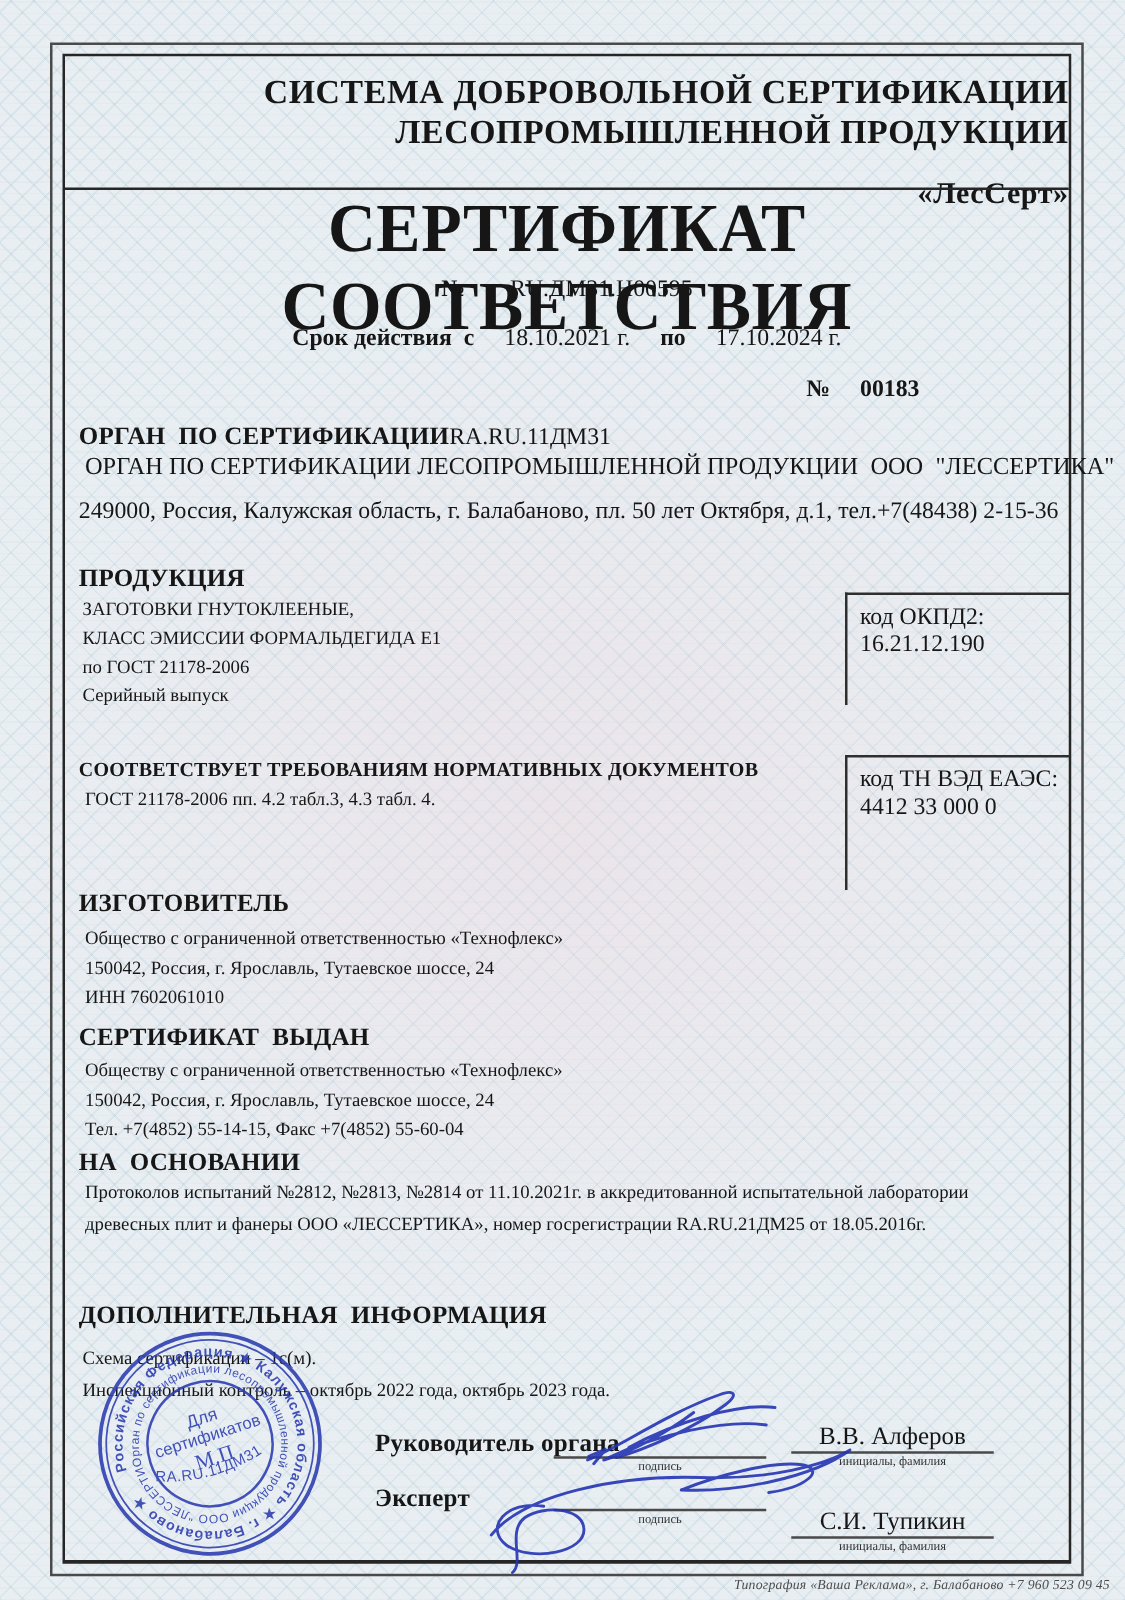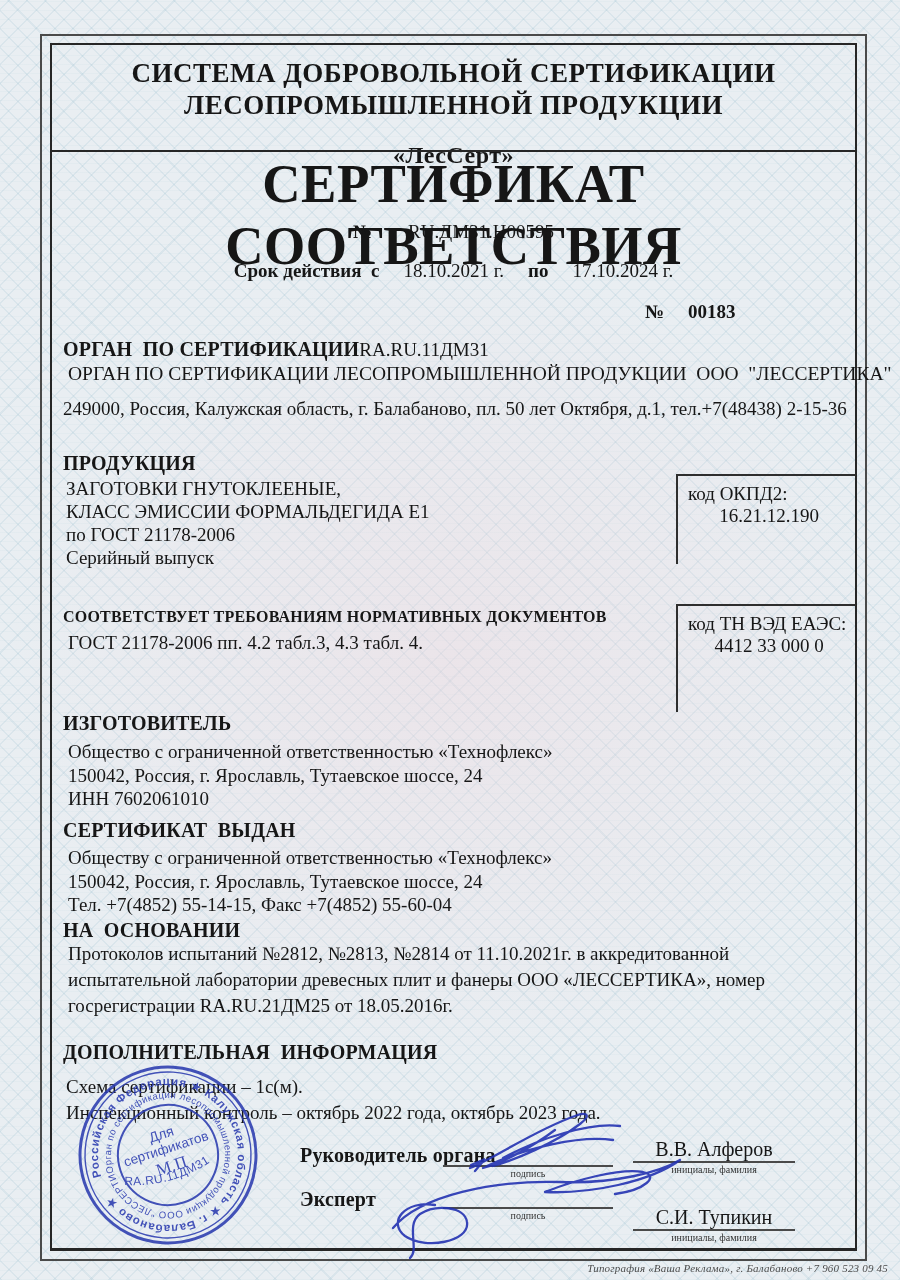--- a/index.html
+++ b/index.html
@@ -14,49 +14,49 @@
       repeating-linear-gradient(45deg,  rgba(128,176,196,0.14) 0 1.5px, rgba(128,176,196,0) 1.5px 13px),
       repeating-linear-gradient(-45deg, rgba(128,176,196,0.14) 0 1.5px, rgba(128,176,196,0) 1.5px 13px),
       repeating-linear-gradient(0deg,   rgba(160,200,210,0.08) 0 1px, rgba(160,200,210,0) 1px 9px),
       #e9eef2;
   }
   .abs { position:absolute; }
 
   .frame-outer { left:40px; top:34px; width:827px; height:1227px; border:2px solid #4a4a4a; }
   .frame-inner { left:50px; top:43px; width:807px; height:1208px; border:2px solid #262626; border-bottom-width:3px; }
 
-  .hdr { left:52px; top:57px; width:803px; text-align:center; font-weight:bold; font-size:27px; line-height:32px; letter-spacing:0.5px; }
+  .hdr { left:52px; top:57px; width:803px; text-align:right; font-weight:bold; font-size:27px; line-height:32px; letter-spacing:0.5px; }
   .hdr .sysname { font-size:24px; margin-top:18px; }
   .hdr-rule { left:52px; top:150px; width:803px; border-top:2px solid #262626; }
 
   .doc-title { left:52px; top:154px; width:803px; text-align:center; font-weight:bold; font-size:53px; letter-spacing:0.5px; transform:scaleY(1.04); }
 
   .row-center { display:flex; justify-content:center; align-items:baseline; }
   .cert-no { left:52px; top:221px; width:803px; gap:36px; font-size:19px; }
   .cert-no .no-sign { font-weight:bold; }
   .validity { left:52px; top:260px; width:803px; gap:24px; font-size:19px; }
   .bold { font-weight:bold; }
   .pre { white-space:pre-wrap; }
   .blank-no { left:645px; top:301px; display:flex; gap:24px; font-size:19px; font-weight:bold; }
 
   .lbl { font-weight:bold; font-size:20px; letter-spacing:0.2px; }
-  .body-text { font-size:19px; }
+  .body-text { font-size:15px; }
 
   .org-row { left:63px; top:338px; display:flex; align-items:baseline; }
   .org-code { font-size:19px; }
   .org-name { left:68px; top:363px; font-size:19.5px; }
   .org-addr { left:63px; top:398px; font-size:19px; }
 
   .product-lbl { left:63px; top:452px; }
   .product-lines { left:66px; top:477px; line-height:23px; }
 
   .code-box { width:180px; border-top:2px solid #2e2e2e; border-left:2px solid #2e2e2e; padding:7px 6px 0 10px; font-size:19px; line-height:22px; }
   .okpd-box { left:676px; top:474px; height:90px; }
   .tnved-box { left:676px; top:604px; height:108px; }
-  .code-box .val { text-align:center; }
+  .code-box .val { text-align:left; }
 
   .comp-lbl { left:63px; top:608px; font-size:16px; }
   .comp-val { left:68px; top:632px; }
 
   .manuf-lbl { left:63px; top:712px; }
   .manuf-lines { left:68px; top:740px; line-height:23.5px; }
   .issued-lbl { left:63px; top:819px; }
   .issued-lines { left:68px; top:846px; line-height:23.5px; }
   .basis-lbl { left:63px; top:919px;text-align:center; }
   .basis-text { left:68px; top:941px; width:725px; line-height:26px; }

